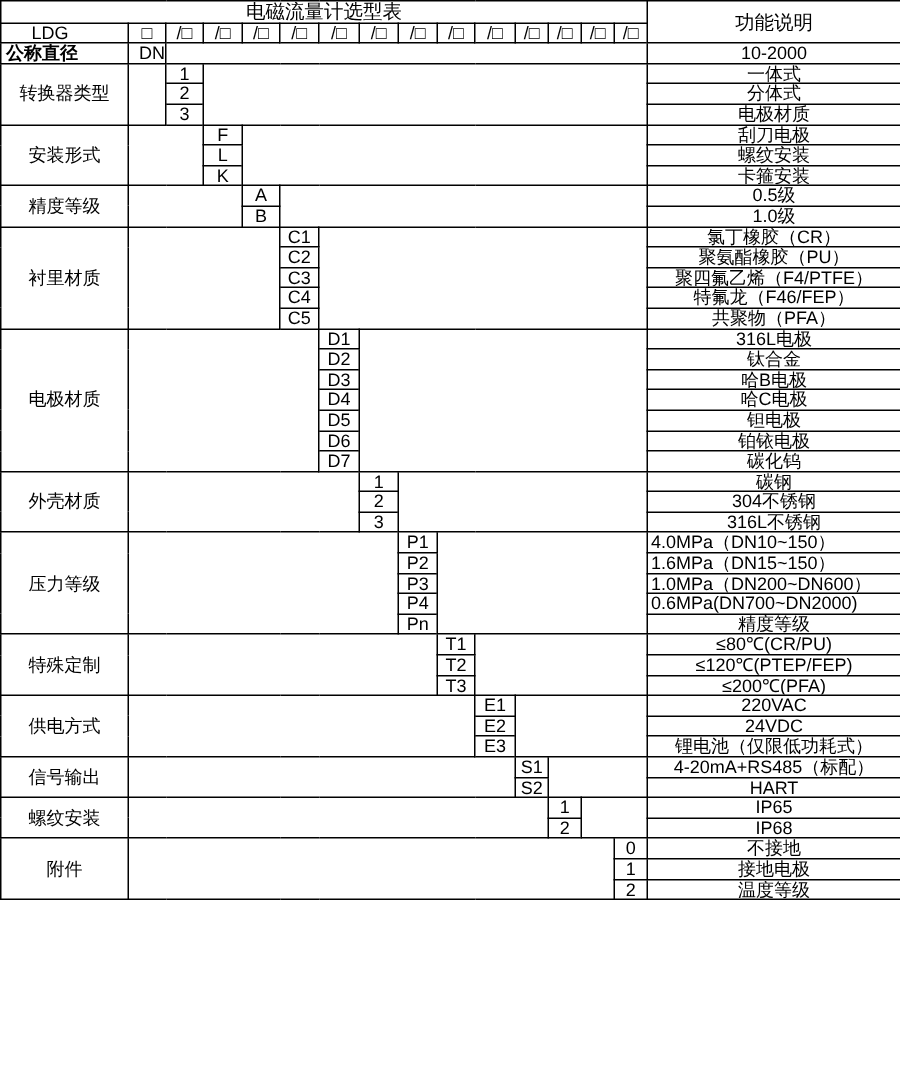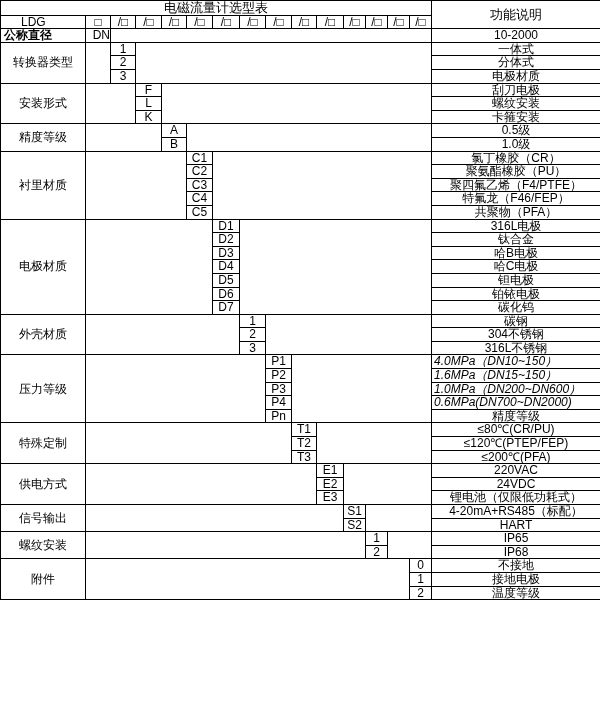--- a/index.html
+++ b/index.html
@@ -17,21 +17,21 @@
     vertical-align:middle;
     white-space:nowrap;
     overflow:hidden;
     line-height:1.05;
   }
   td.title{font-size:13px;}
   td.rhead{font-size:13px;}
   td.ldg{text-align:left;padding-left:20px;}
   td.lbl-left{text-align:left;padding-left:3px;font-weight:bold;}
   td.dn{text-align:right;padding-left:2px;}
-  td.left{text-align:left;padding-left:2px;font-style:italic;}
+  td.left{text-align:left;padding-left:2px;}
 </style>
 </head>
 <body>
 
 <table>
   <colgroup>
     <col style="width:85px">
       <col style="width:25px">
       <col style="width:25px">
     <col style="width:26px">

